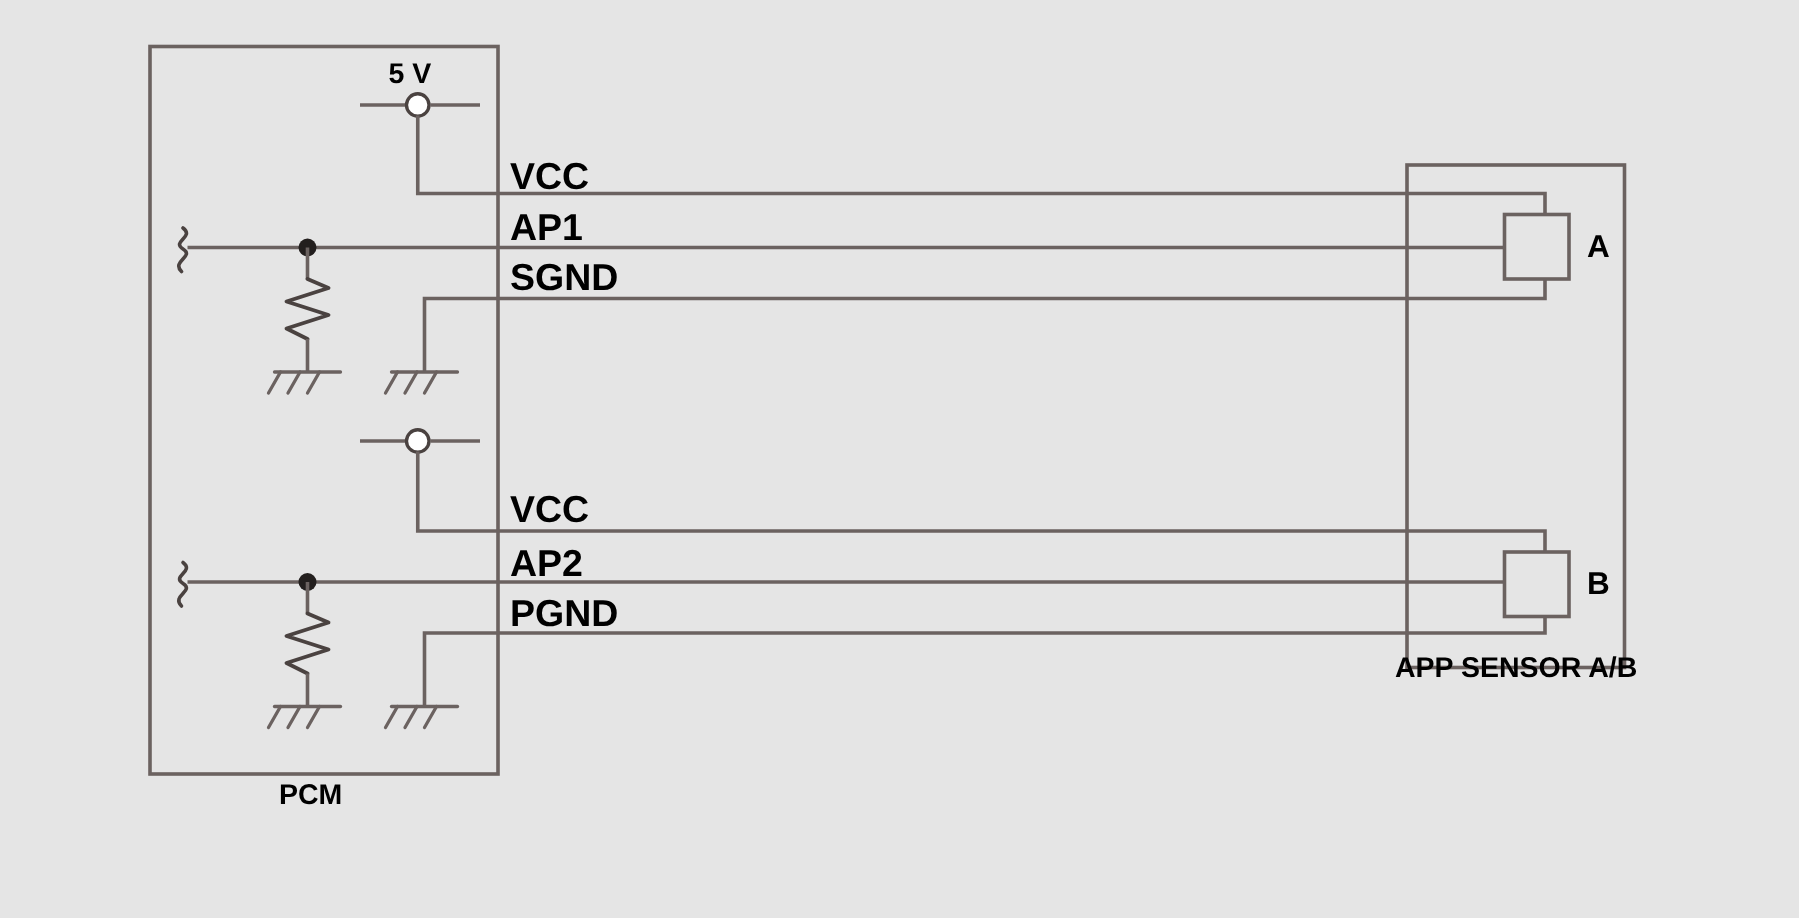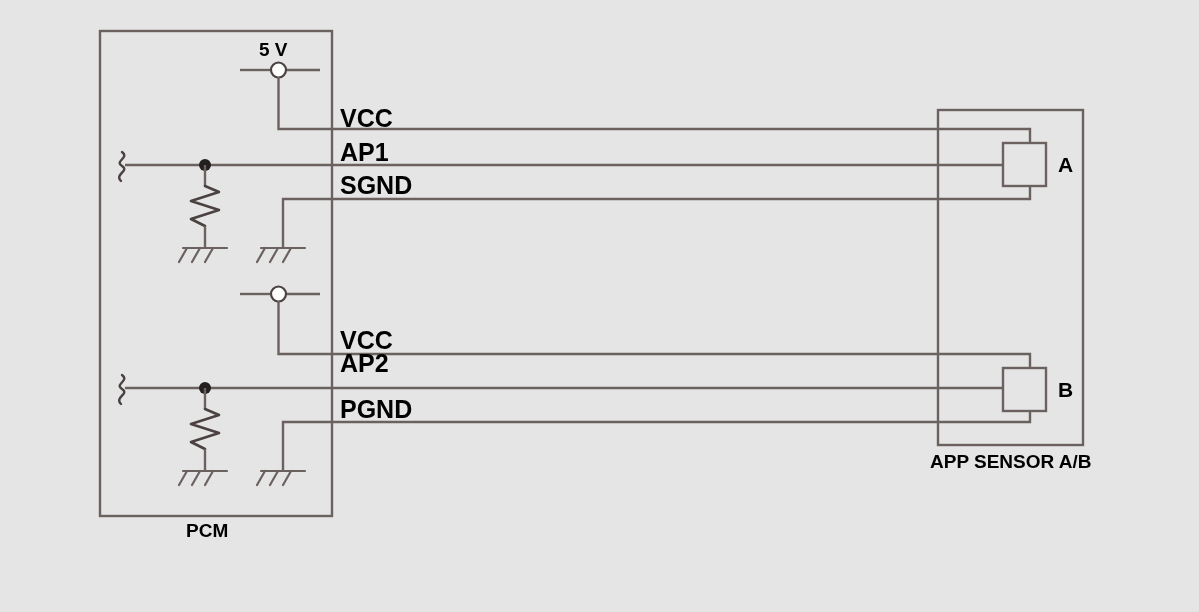--- a/index.html
+++ b/index.html
@@ -155,25 +155,25 @@
   <div class="lbl lbl-volt" style="left:259px; top:40px;">5 V</div>
 
   <div class="lbl lbl-signal" style="left:340px; top:106px;">VCC</div>
 
   <div class="lbl lbl-signal" style="left:340px; top:140px;text-align:center;">AP1</div>
 
   <div class="lbl lbl-signal" style="left:340px; top:173px;">SGND</div>
 
   <div class="lbl lbl-signal" style="left:340px; top:328px;">VCC</div>
 
-  <div class="lbl lbl-signal" style="left:340px; top:351px;">AP2</div>
+  <div class="lbl lbl-signal" style="left:340px; top:364px;">AP2</div>
 
   <div class="lbl lbl-signal" style="left:340px; top:397px;">PGND</div>
 
   <div class="lbl lbl-term" style="left:1058px; top:154px;">A</div>
 
   <div class="lbl lbl-term" style="left:1058px; top:379px;">B</div>
 
-  <div class="lbl lbl-block" style="left:930px; top:452px;text-align:right;">APP SENSOR A/B</div>
+  <div class="lbl lbl-block" style="left:930px; top:436px;text-align:right;">APP SENSOR A/B</div>
 
   <div class="lbl lbl-block" style="left:186px; top:521px;">PCM</div>
 
 </div>
 
 </body></html>

